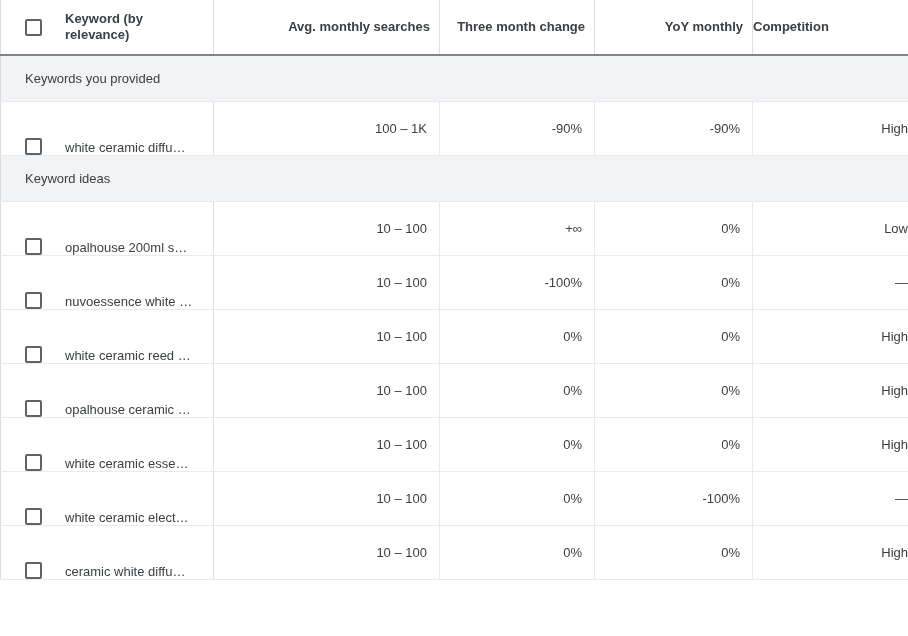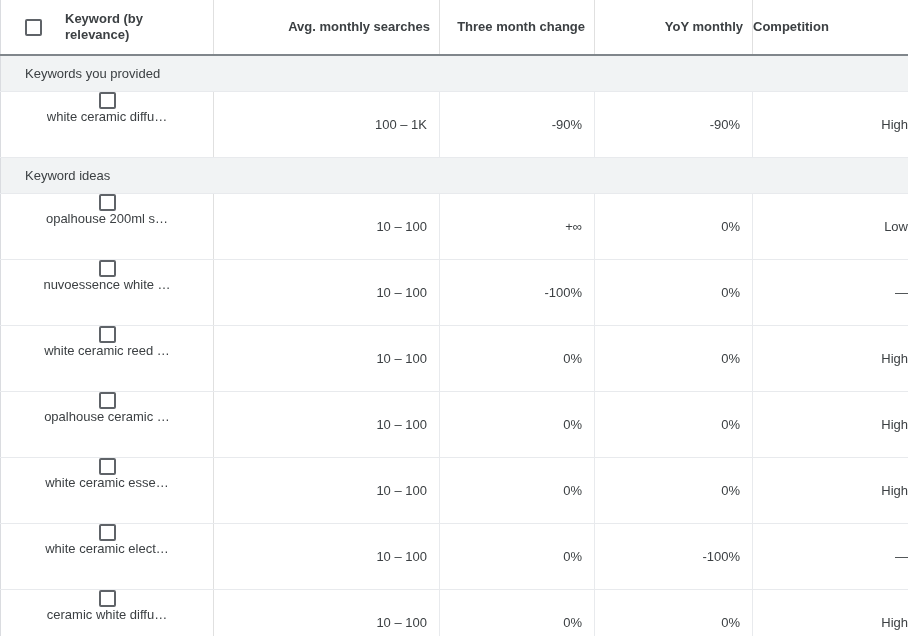--- a/index.html
+++ b/index.html
@@ -86,21 +86,21 @@
     border-radius: 2px;
     background: #fff;
     box-sizing: border-box;
     display: inline-block;
     cursor: pointer;
   }
 
   
   tr.section-row td {
     background: #f1f3f4;
-    height: 36px;
+    height: 46px;
     padding: 0 0 0 24px;
     font-size: 13px;
     color: #3c4043;
     border-bottom: 1px solid #e8eaed;
     border-left: 1px solid #dadce0;
     border-right: 1px solid #dadce0;
     box-sizing: border-box;
     vertical-align: middle;
     text-align: left;
   }
@@ -120,23 +120,22 @@
   }
   tr.data-row td.cell-keyword {
     border-left: 1px solid #dadce0;
     border-right: 1px solid #e0e0e0;
   }
   tr.data-row td.cell-comp {
     border-right: 1px solid #dadce0;
   }
   .kw-cell-inner {
     display: flex;
-    align-items: center;
-    height: 65px;
-    flex-direction: column;
+    align-items: flex-end;
+    height: 53px;
   }
   .kw-cell-cb {
     width: 64px;
     min-width: 64px;
     display: flex;
     align-items: center;
     justify-content: center;
   }
   .kw-text {
     white-space: nowrap;

